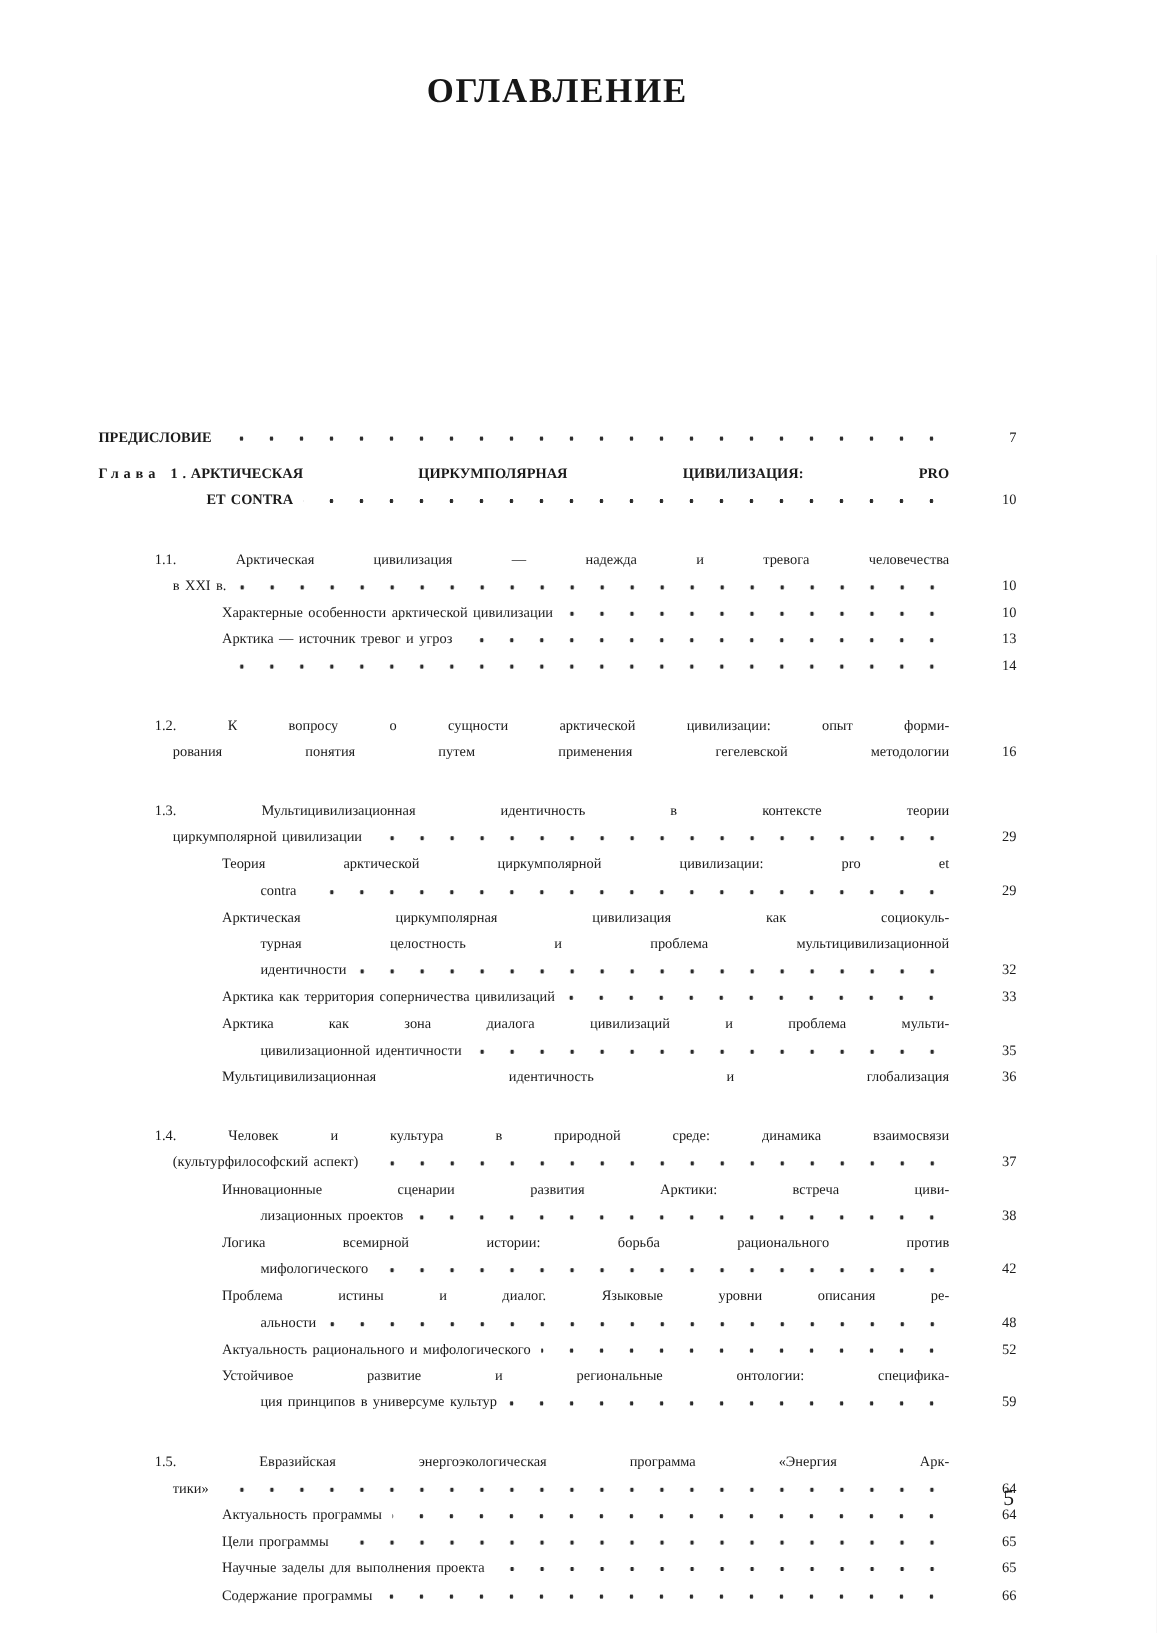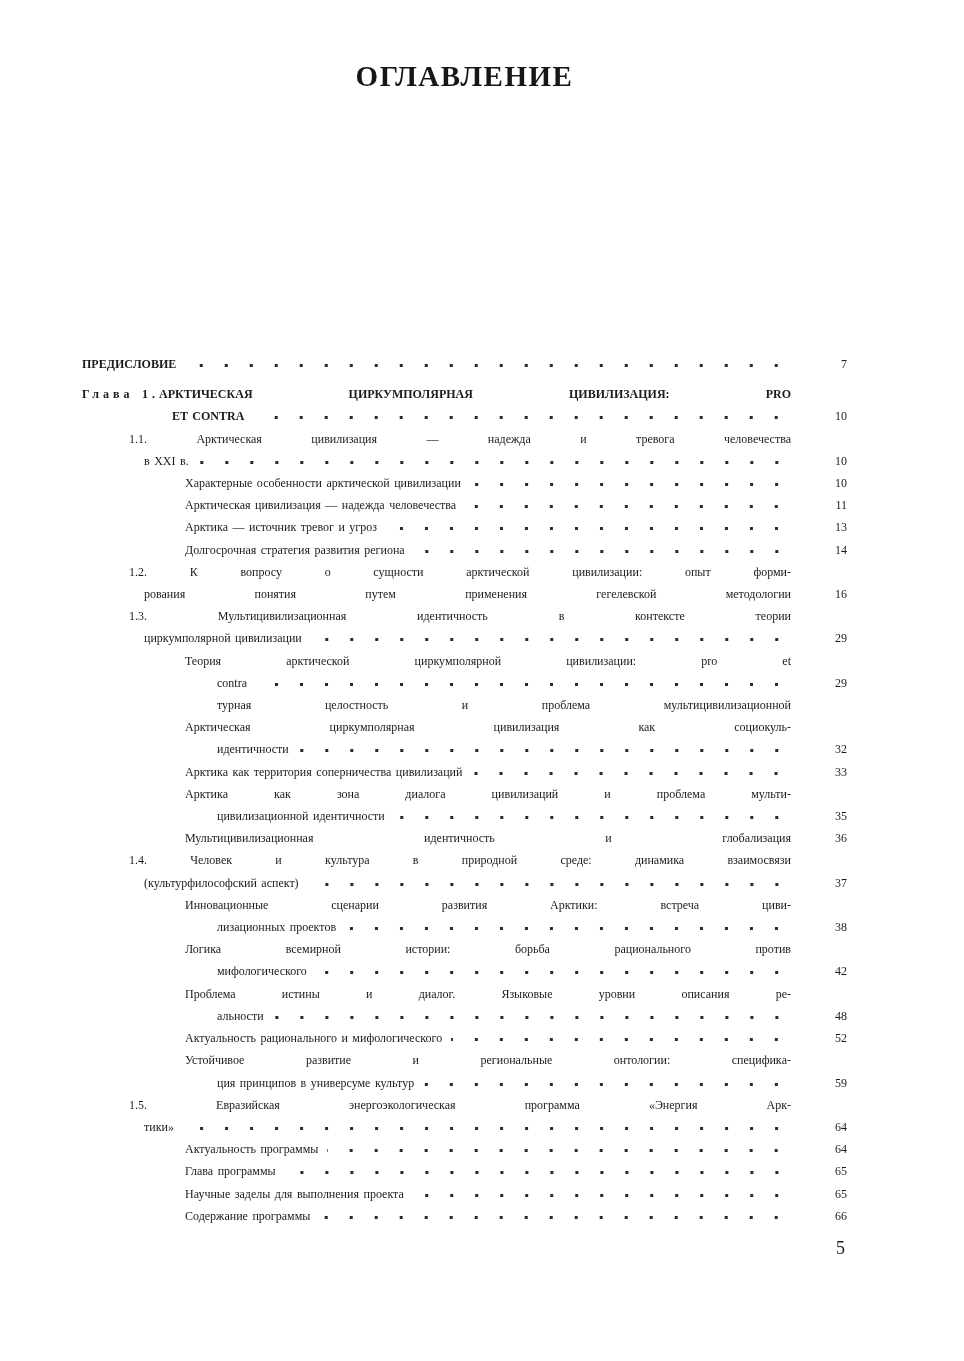--- a/index.html
+++ b/index.html
@@ -37,21 +37,21 @@
     line-height: 22.2px;
     word-spacing: 1.5px;
   }
   .line {
     display: flex;
     align-items: baseline;
   }
   .line.bold { font-weight: bold; }
   .line.chap { margin-top: 8px; }
   .line.chapc { padding-left: 90px; }
-  .line.l1   { padding-left: 47px; }
+  .line.l1   { padding-left: 47px; margin-top: 27px; }
   .line.l1c  { padding-left: 62px; }
   .line.l2   { padding-left: 103px; justify-content: flex-end; }
   .line.l2c  { padding-left: 135px; }
   .label {
     letter-spacing: 4px;
     white-space: nowrap;
   }
   .txt { white-space: nowrap; }
   .line.justify .txt {
     flex: 1 1 0;
@@ -121,31 +121,25 @@
         <span class="txt">в XXI в.</span>
         <span class="leader"></span>
         <span class="page">10</span>
       </div>
       <div class="line l2">
         <span class="txt">Характерные особенности арктической цивилизации</span>
         <span class="leader"></span>
         <span class="page">10</span>
       </div>
       <div class="line l2">
-        <span class="txt">Арктическая цивилизация — надежда человечества</span>
-        <span class="leader"></span>
-        <span class="page">11</span>
-      </div>
-      <div class="line l2">
         <span class="txt">Арктика — источник тревог и угроз</span>
         <span class="leader"></span>
         <span class="page">13</span>
       </div>
       <div class="line l2">
-        <span class="txt">Долгосрочная стратегия развития региона</span>
         <span class="leader"></span>
         <span class="page">14</span>
       </div>
       <div class="line l1 justify">
         <span class="txt">1.2. К вопросу о сущности арктической цивилизации: опыт форми-</span>
         <span class="page"></span>
       </div>
       <div class="line l1c justify">
         <span class="txt">рования понятия путем применения гегелевской методологии</span>
         <span class="page">16</span>
@@ -161,28 +155,28 @@
       </div>
       <div class="line l2 justify">
         <span class="txt">Теория арктической циркумполярной цивилизации: pro et</span>
         <span class="page"></span>
       </div>
       <div class="line l2c">
         <span class="txt">contra</span>
         <span class="leader"></span>
         <span class="page">29</span>
       </div>
+      <div class="line l2 justify">
+        <span class="txt">Арктическая циркумполярная цивилизация как социокуль-</span>
+        <span class="page"></span>
+      </div>
       <div class="line l2c justify">
         <span class="txt">турная целостность и проблема мультицивилизационной</span>
         <span class="page"></span>
       </div>
-      <div class="line l2 justify">
-        <span class="txt">Арктическая циркумполярная цивилизация как социокуль-</span>
-        <span class="page"></span>
-      </div>
       <div class="line l2c">
         <span class="txt">идентичности</span>
         <span class="leader"></span>
         <span class="page">32</span>
       </div>
       <div class="line l2">
         <span class="txt">Арктика как территория соперничества цивилизаций</span>
         <span class="leader"></span>
         <span class="page">33</span>
       </div>
@@ -257,21 +251,21 @@
         <span class="txt">тики»</span>
         <span class="leader"></span>
         <span class="page">64</span>
       </div>
       <div class="line l2">
         <span class="txt">Актуальность программы</span>
         <span class="leader"></span>
         <span class="page">64</span>
       </div>
       <div class="line l2">
-        <span class="txt">Глава программы</span>
+        <span class="txt">Цели программы</span>
         <span class="leader"></span>
         <span class="page">65</span>
       </div>
       <div class="line l2">
         <span class="txt">Научные заделы для выполнения проекта</span>
         <span class="leader"></span>
         <span class="page">65</span>
       </div>
       <div class="line l2">
         <span class="txt">Содержание программы</span>

